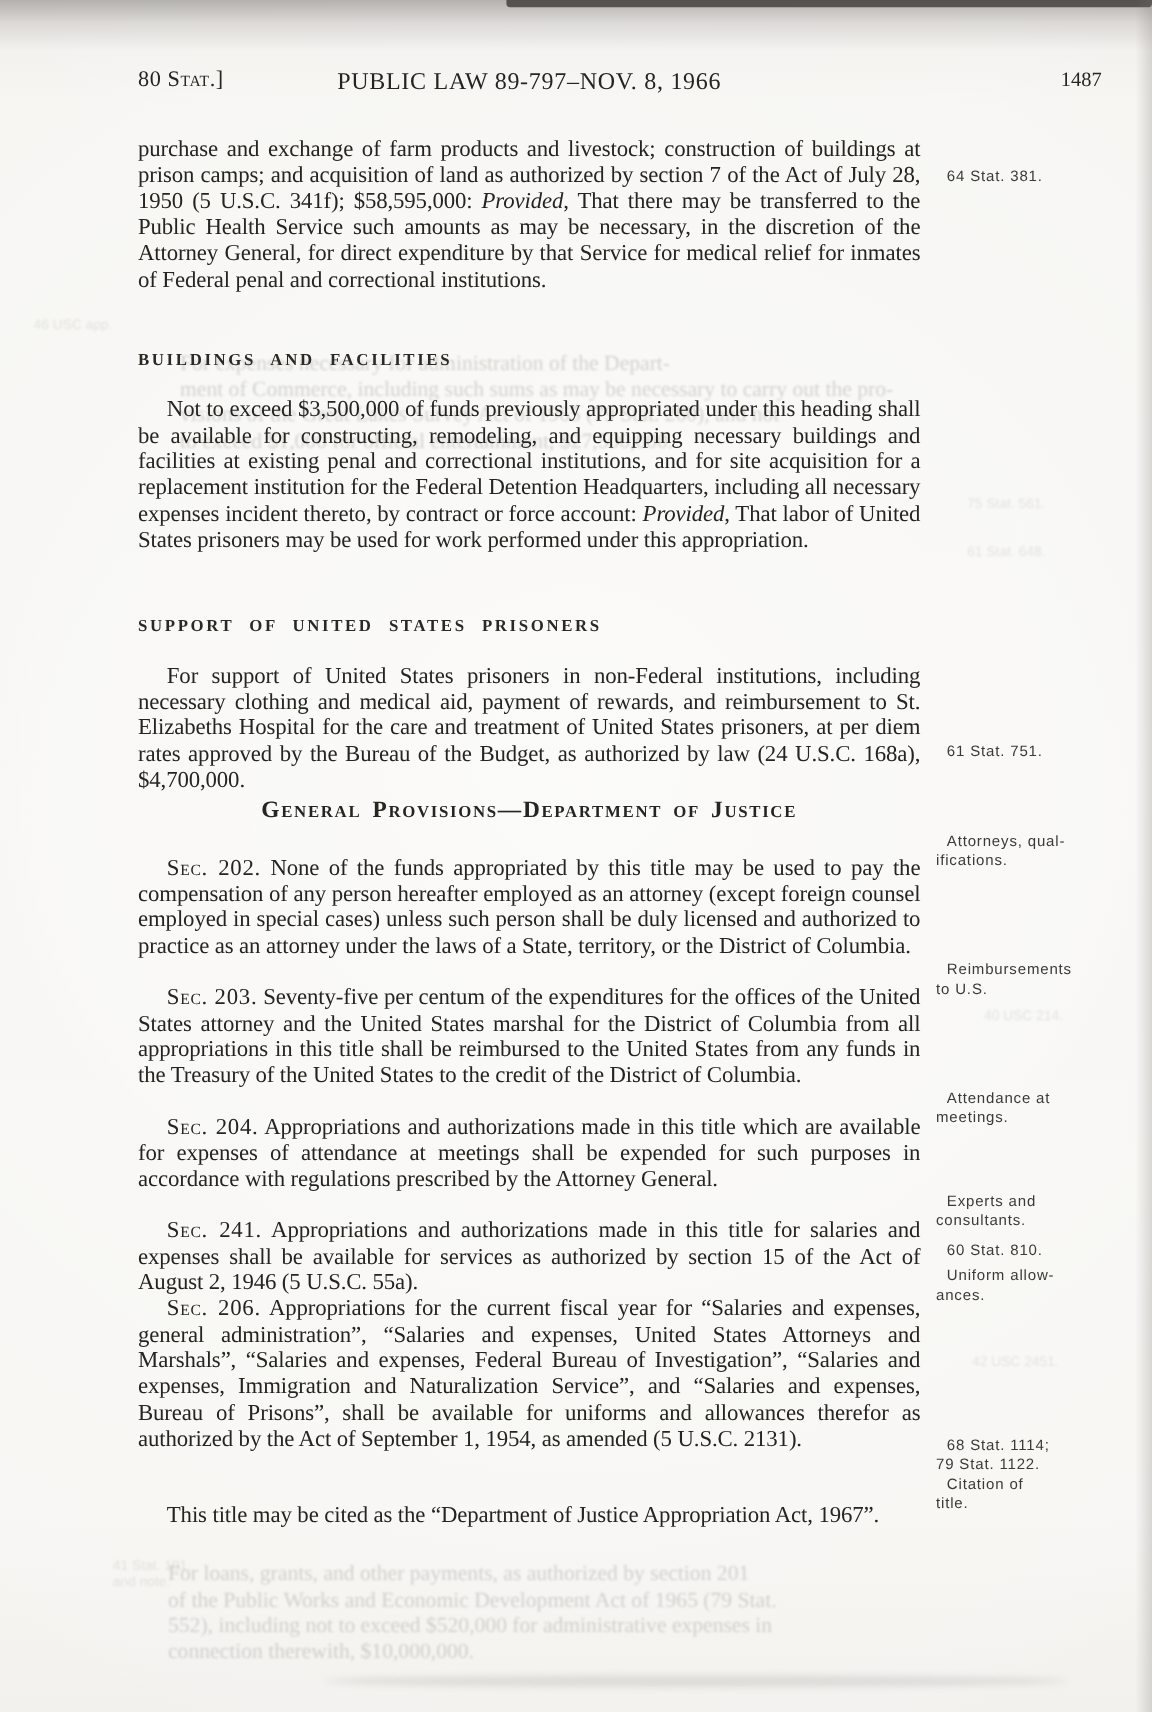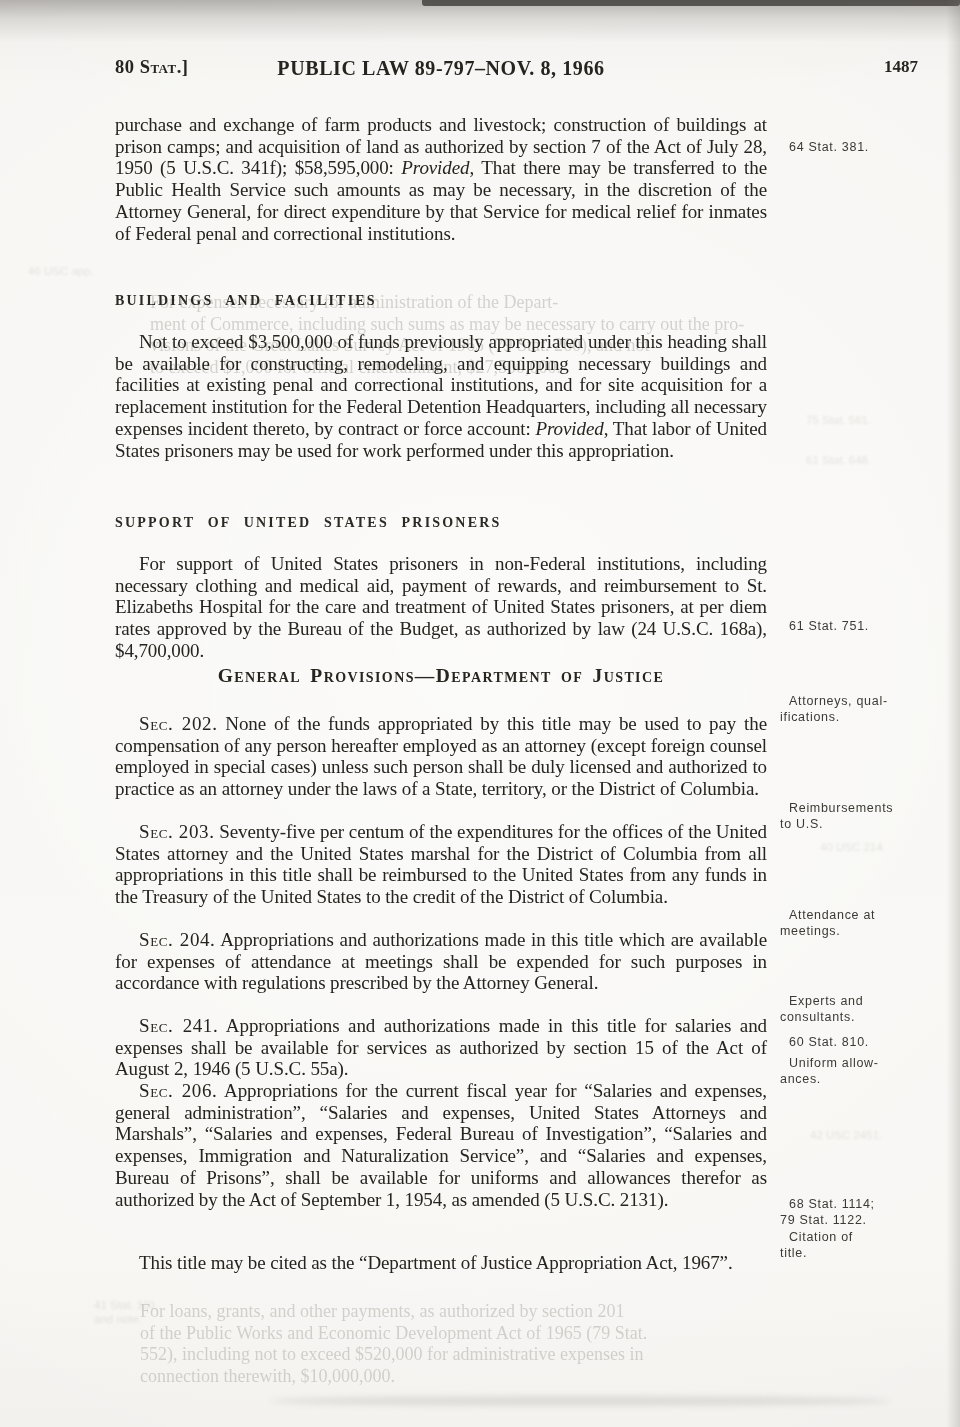--- a/index.html
+++ b/index.html
@@ -14,21 +14,21 @@
   }
   
   .scan-band{position:absolute;left:0;top:0;width:100%;height:42px;
     background:linear-gradient(180deg,rgba(120,117,112,.50) 0%,rgba(160,157,152,.28) 45%,rgba(160,157,152,0) 100%);pointer-events:none;}
   .scan-streak{position:absolute;top:0;left:44%;right:0;height:6px;background:#34322f;opacity:.75;border-radius:0 0 3px 3px;}
   .edge-right{position:absolute;top:0;right:0;width:14px;height:100%;
     background:linear-gradient(270deg,rgba(120,117,110,.25),rgba(120,117,110,0));}
   .bottom-smudge{position:absolute;left:270px;top:1396px;width:620px;height:10px;border-radius:50%;
     background:#8d8a84;opacity:.22;filter:blur(3px);}
   
-  .running-head span{position:absolute;top:57px;font-weight:bold;}
+  .running-head span{position:absolute;top:57px;}
   .rh-left{left:115px;font-size:18.5px;font-variant:small-caps;letter-spacing:.5px;}
   .rh-center{left:115px;width:652px;text-align:center;font-size:20px;letter-spacing:.6px;}
   .rh-right{right:42px;font-size:17px;}
   
   .blk{position:absolute;left:115px;width:652px;font-size:19px;line-height:21.7px;
     text-align:justify;letter-spacing:-0.1px;}
   .indent{text-indent:24px;}
   .sidehead{position:absolute;left:115px;width:652px;font-size:14px;
     letter-spacing:2.2px;word-spacing:7px;color:#2b2924;}
   .mainhead{position:absolute;left:115px;width:652px;text-align:center;font-size:19.5px;

